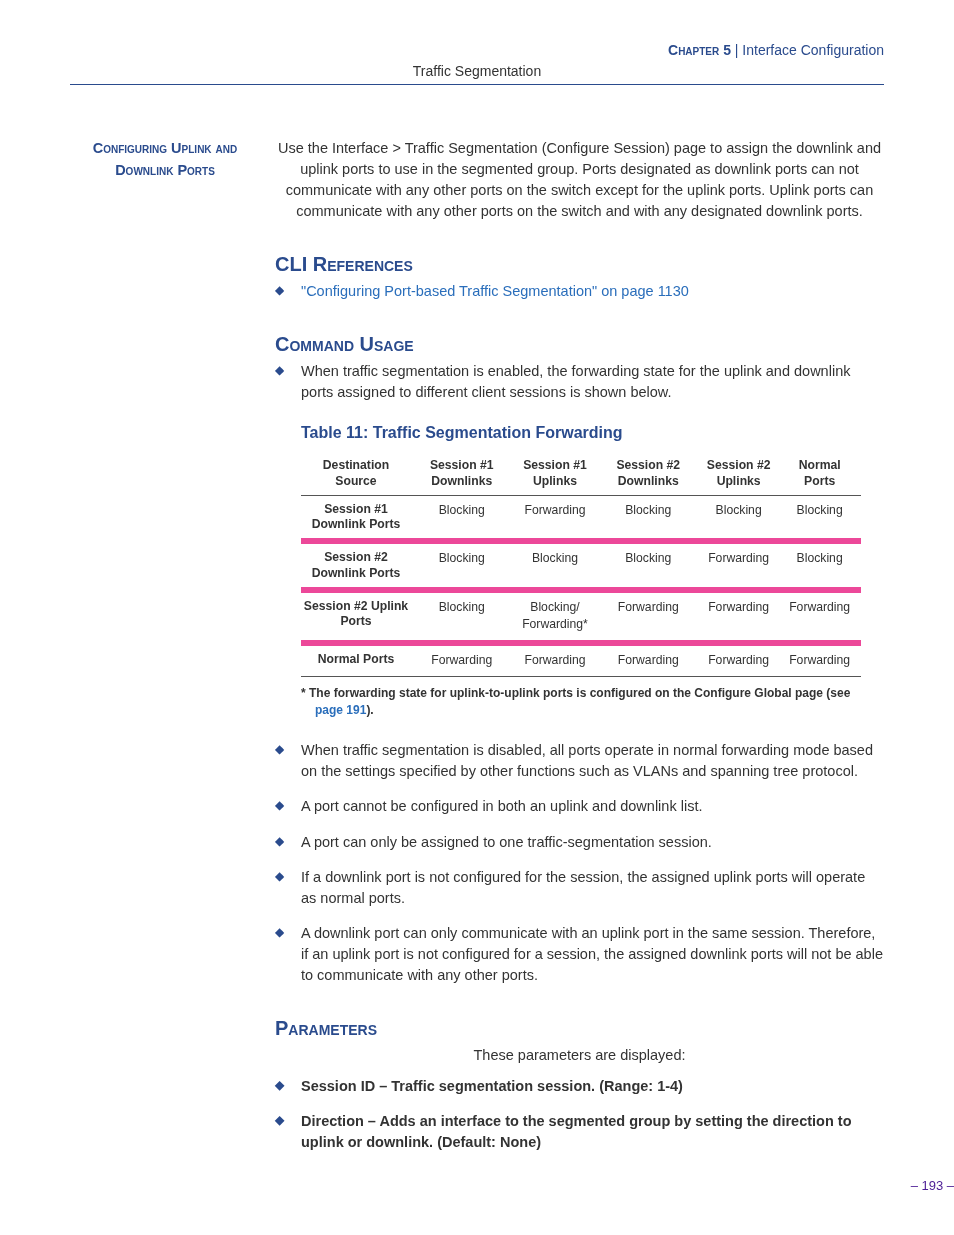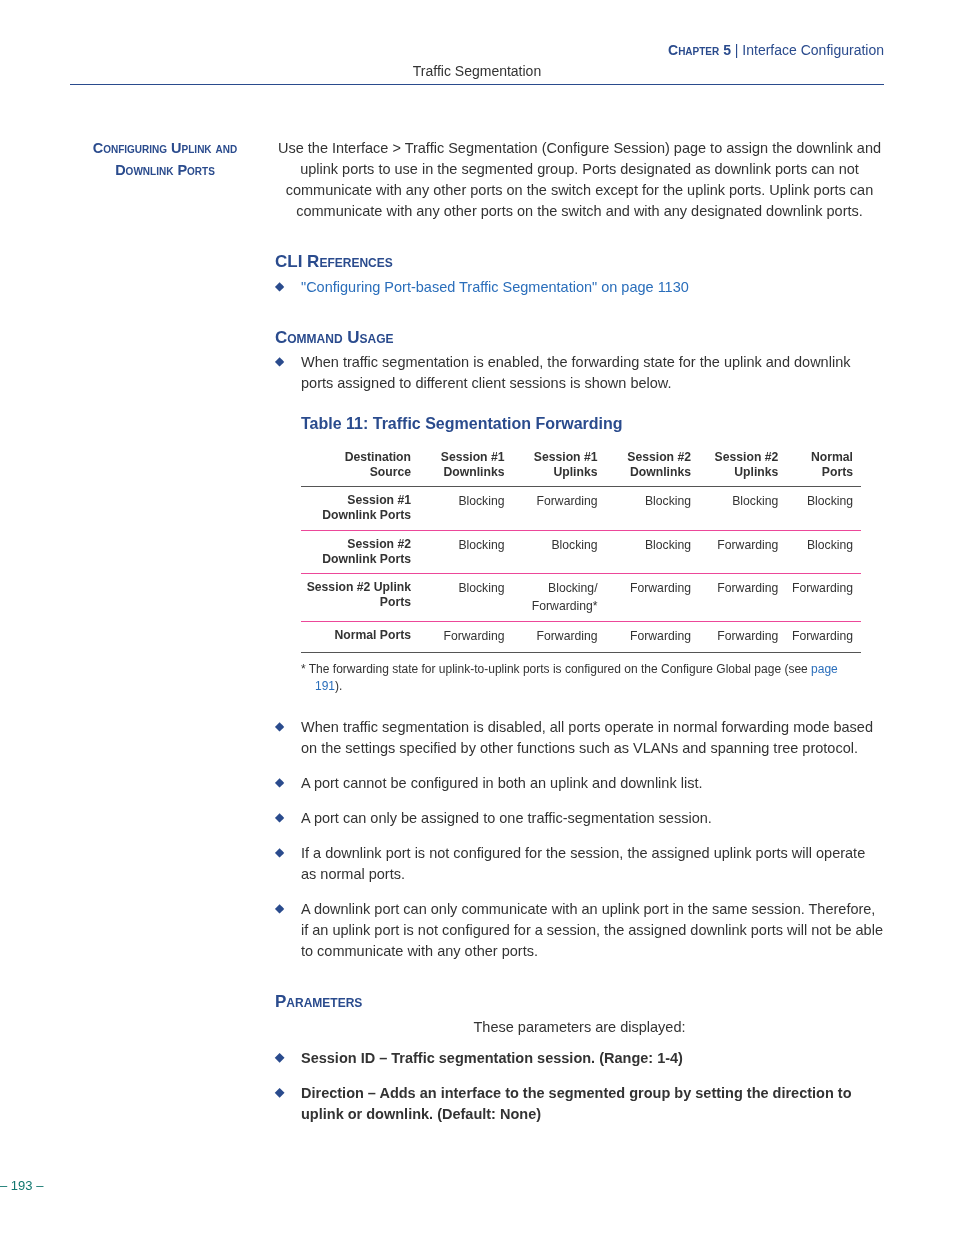--- a/index.html
+++ b/index.html
@@ -43,21 +43,21 @@
   }
   .body {
     margin-left: 205px;
     font-size: 14.5px;
     line-height: 1.45;
   }
   .subhead {
     color: #2a4b8d;
     font-weight: bold;
     font-variant: small-caps;
-    font-size: 17px;
+    font-size: 20px;
     margin-top: 28px;
     margin-bottom: 2px;
   }
   .diamond-list {
     list-style: none;
     padding-left: 0;
     margin: 0;
   }
   .diamond-list > li {
     position: relative;
@@ -81,50 +81,51 @@
     margin-bottom: 8px;
     margin-left: 26px;
   }
   table.fwd {
     border-collapse: collapse;
     font-size: 12.2px;
     margin-left: 26px;
     width: 560px;
   }
   table.fwd th, table.fwd td {
-    text-align: right;
+    text-align: center;
     padding: 6px 8px 6px 0;
     vertical-align: top;
   }
   table.fwd thead th {
     border-bottom: 1px solid #555;
     font-weight: bold;
     line-height:1.25;
   }
-  table.fwd tbody tr { border-bottom: 1px solid #ec4899; }
+  table.fwd tbody tr { border-bottom: 6px solid #ec4899; }
   table.fwd tbody tr:last-child { border-bottom: 1px solid #555; }
   table.fwd tbody th { font-weight: bold; width:110px; line-height:1.25;}
   .footnote {
     font-size: 12px;
     margin-left: 26px;
     margin-top: 8px;
     line-height:1.4;
     padding-left:14px;
     text-indent:-14px;
     width:540px;
+    font-weight:bold;
   }
   .footnote .fl { color: #2a6ebb; }
   .pagenum {
     position: absolute;
     bottom: 42px;
     left: 0;
     width: 954px;
-    text-align: left;
+    text-align: right;
     font-size: 13px;
-    color: #0f766e;
+    color: #4c1d95;
   }
   .para { margin-bottom: 4px; text-align: center; }
 </style>
 </head>
 <body>
 
 <div class="page">
   <div class="header">
     <div>
       <span class="chap">Chapter 5</span>

